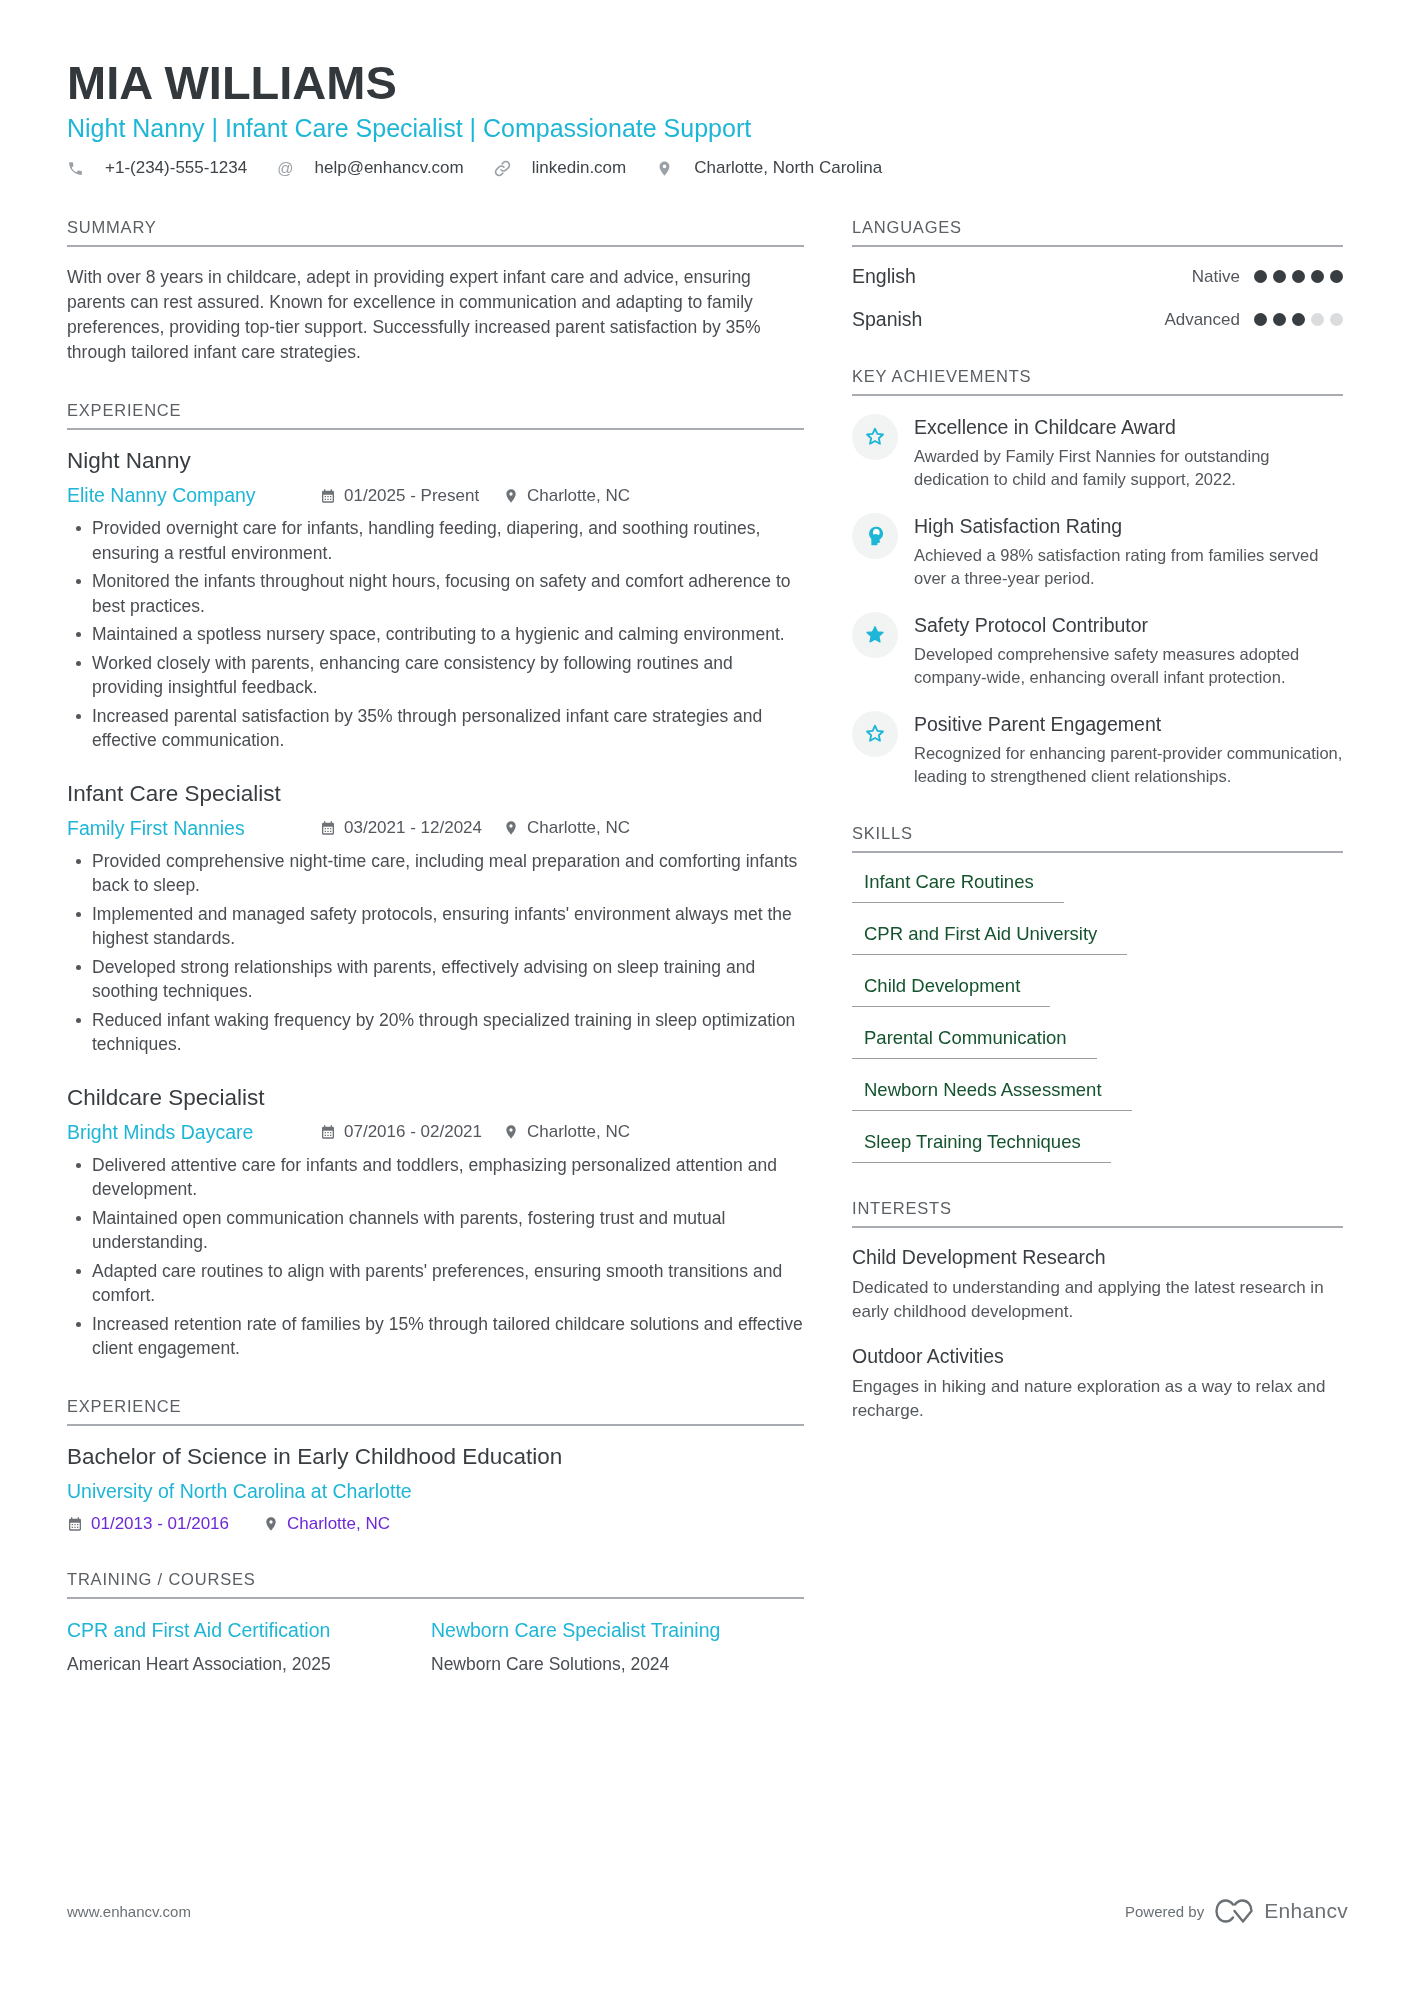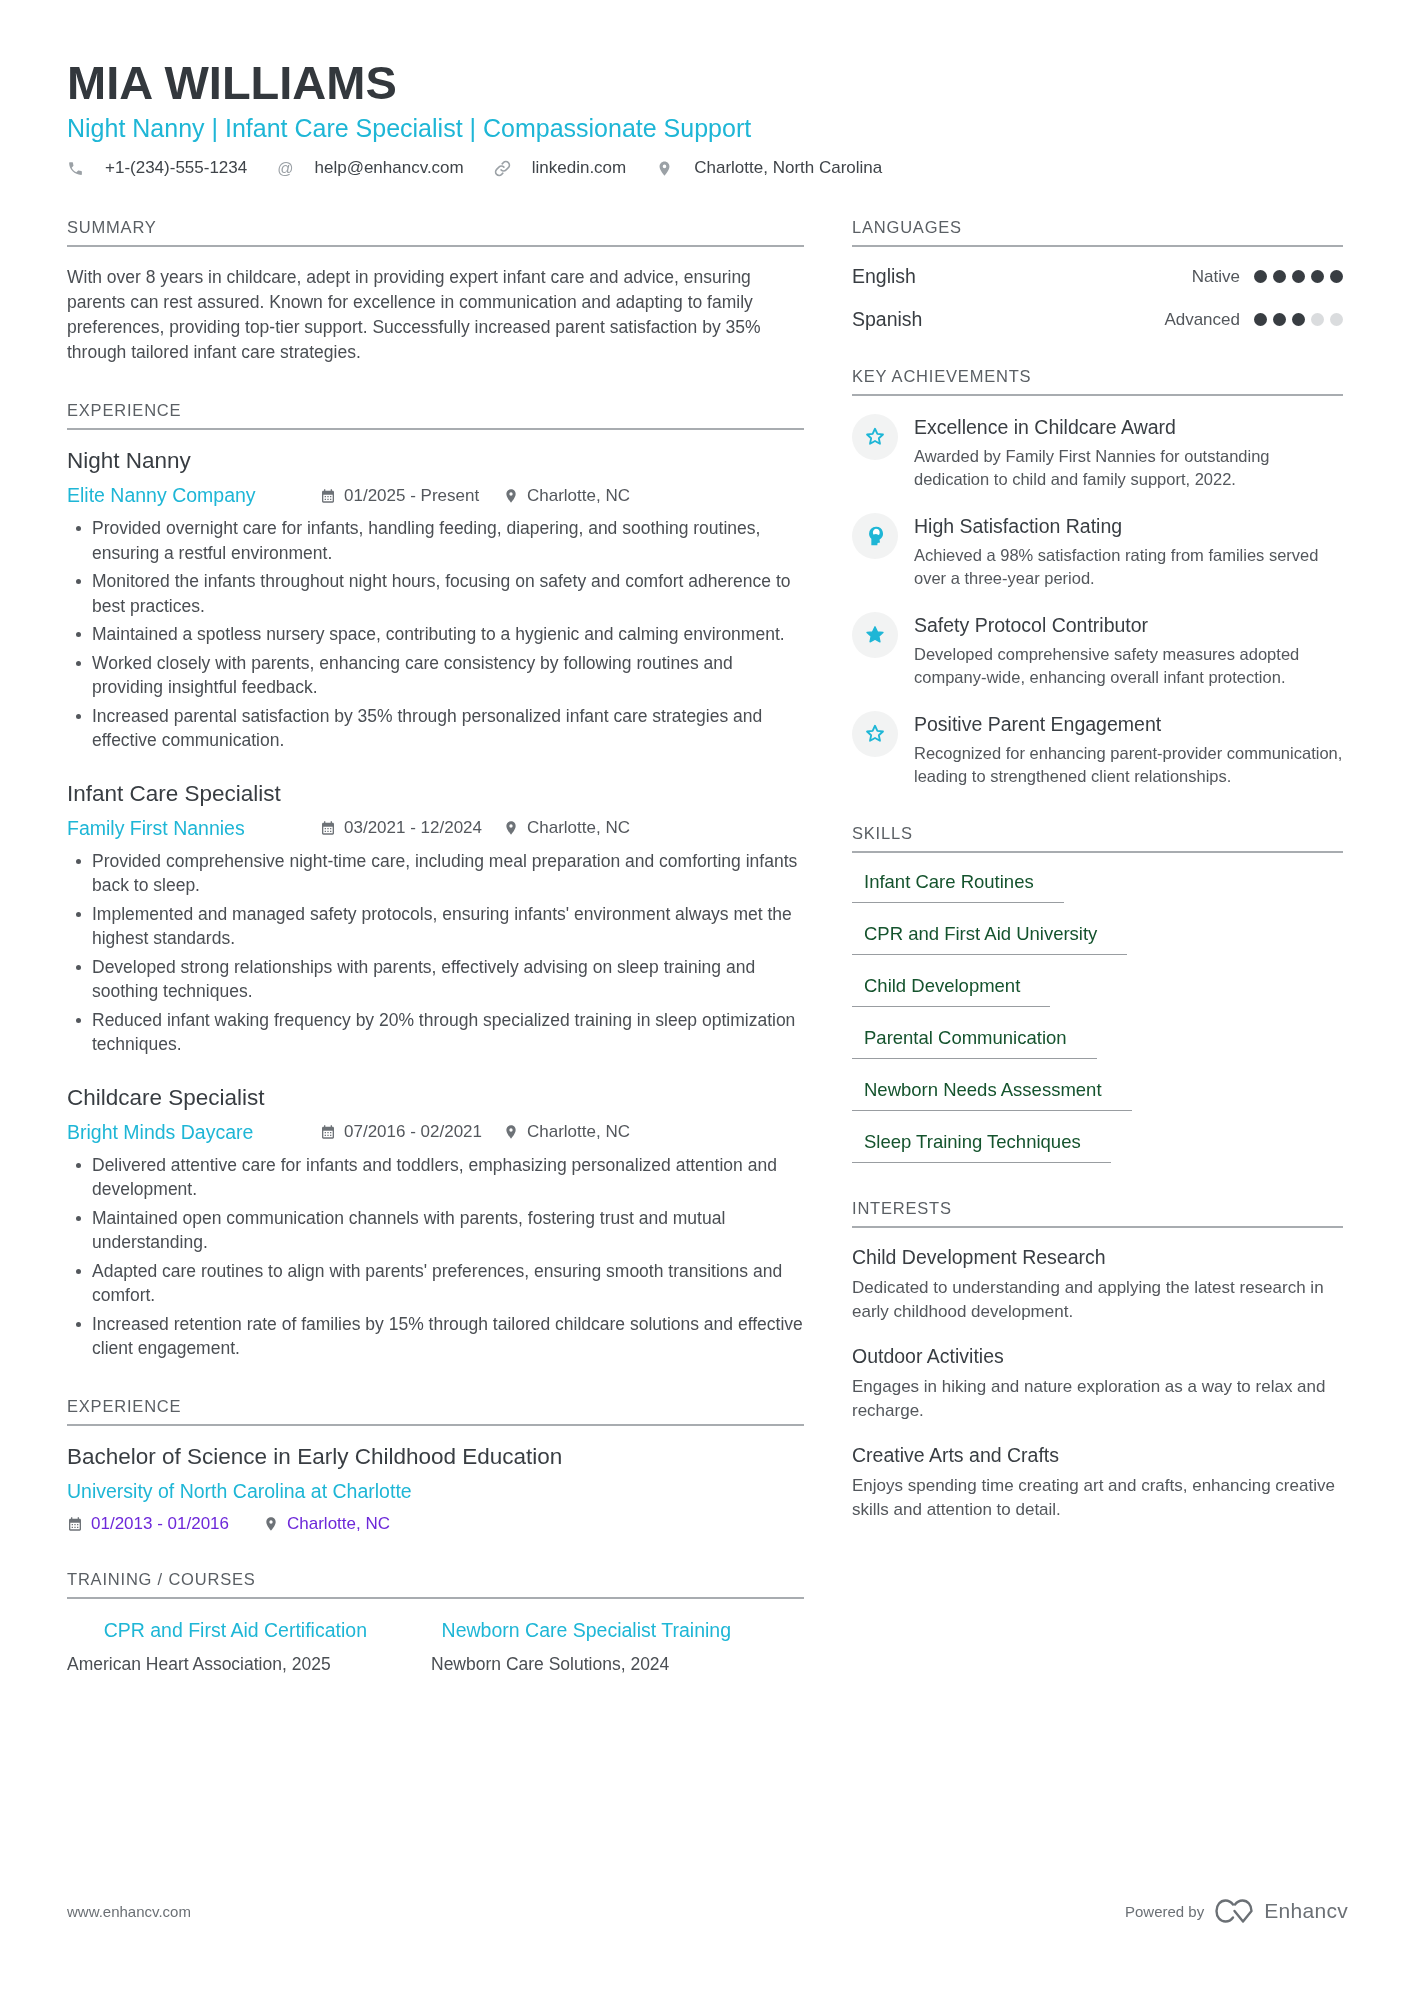--- a/index.html
+++ b/index.html
@@ -61,21 +61,21 @@
 
   
   .degree { font-size:22.5px; color:#383d42; font-weight:400; }
   .school { color:#1eb6d6; font-size:19.5px; margin-top:10px; }
   .edu-meta { display:flex; align-items:center; gap:10px; margin-top:11px; font-size:17px; color:#6d28d9; }
   .edu-meta .gap { width:14px; }
 
   
   .courses { display:flex; gap:64px; }
   .course { width:300px; }
-  .course-title { color:#1eb6d6; font-size:19.5px; line-height:26px;text-align:right; }
+  .course-title { color:#1eb6d6; font-size:19.5px; line-height:26px; }
   .course-provider { margin-top:9px; font-size:17.5px; line-height:24px; color:#4a4e53; }
 
   
   .lang-row { display:flex; align-items:center; margin-bottom:20px; }
   .lang-name { font-size:19.5px; color:#383d42; flex:1; }
   .lang-level { font-size:17px; color:#53575c; margin-right:14px; }
   .dots { display:flex; gap:6px; }
   .dot { width:13px; height:13px; border-radius:50%; background:#dadcde; }
   .dot.filled { background:#383d42; }
 
@@ -433,24 +433,20 @@
         <div class="section-heading">INTERESTS</div>
         <div class="section-body">
           <div class="interest">
             <div class="interest-title">Child Development Research</div>
             <div class="interest-text">Dedicated to understanding and applying the latest research in early childhood development.</div>
           </div>
           <div class="interest">
             <div class="interest-title">Outdoor Activities</div>
             <div class="interest-text">Engages in hiking and nature exploration as a way to relax and recharge.</div>
           </div>
-          <div class="interest">
-            <div class="interest-title">Creative Arts and Crafts</div>
-            <div class="interest-text">Enjoys spending time creating art and crafts, enhancing creative skills and attention to detail.</div>
-          </div>
         </div>
       </div>
 
     </div>
   </div>
 </div>
 
 <div class="footer">
   <span>www.enhancv.com</span>
   <span class="brand">

